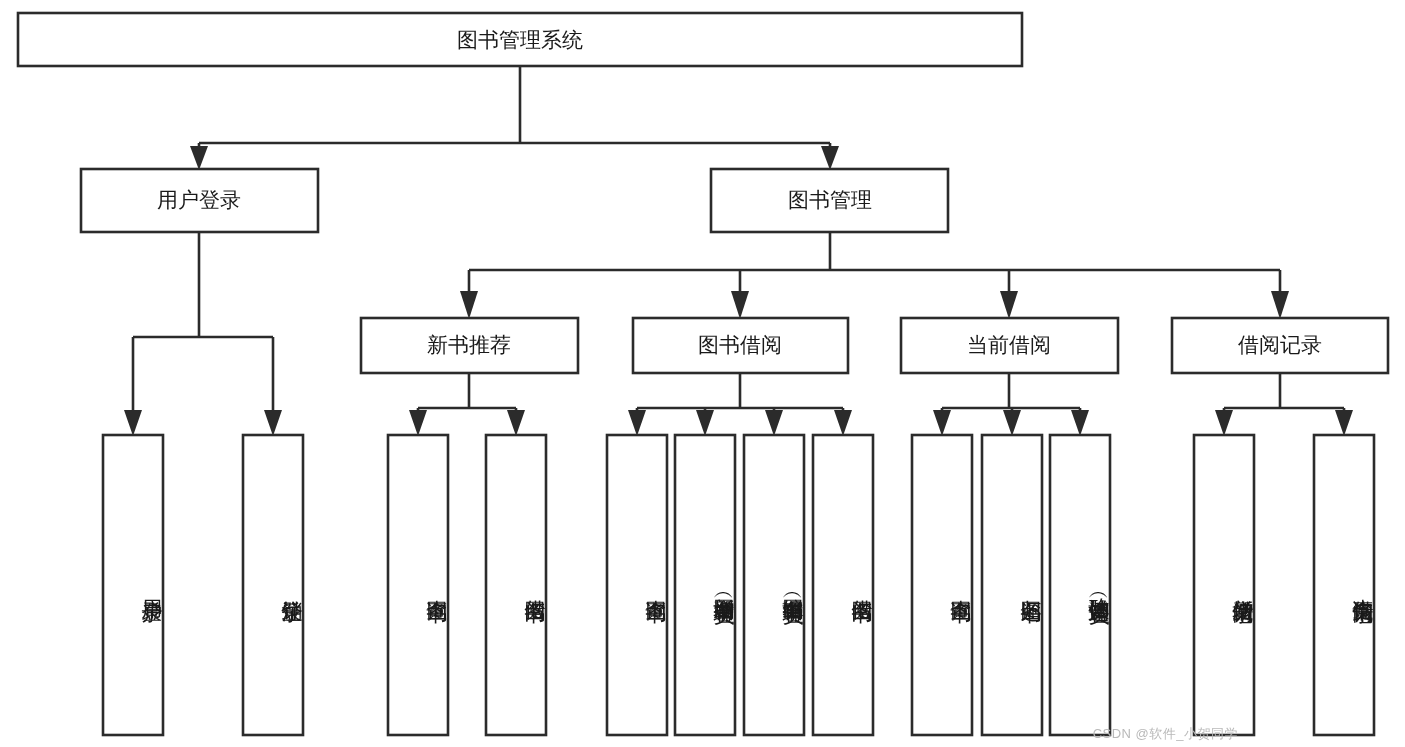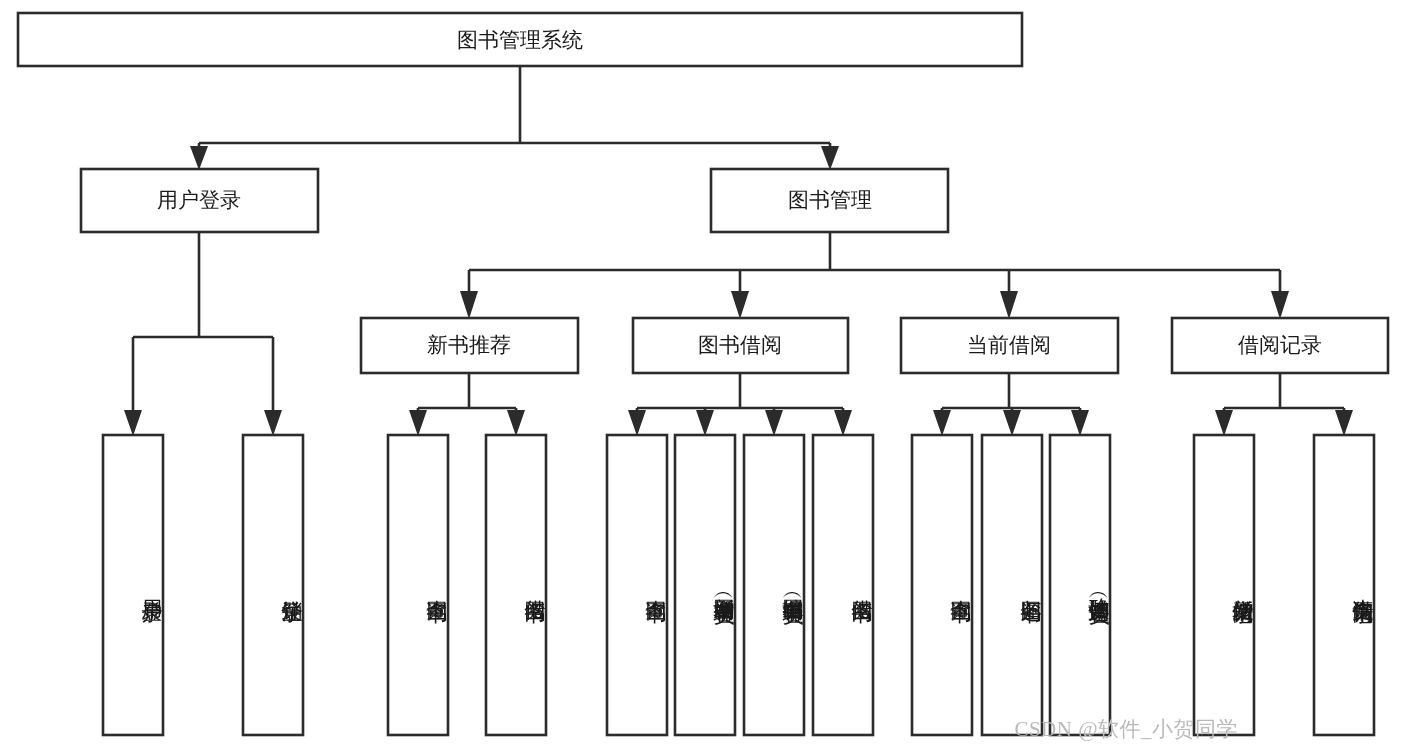--- a/index.html
+++ b/index.html
@@ -60,22 +60,22 @@
     color: #1a1a1a;
     letter-spacing: 1px;
     white-space: nowrap;
     text-align: center;
     pointer-events: none;
   }
   .watermark {
     position: absolute;
     right: 8px;
     bottom: 4px;
-    font-family: Liberation Serif, serif;
-    font-size: 21px;
+    font-family: Liberation Sans, sans-serif;
+    font-size: 13px;
     color: #b9b9b9;
     white-space: nowrap;
     letter-spacing: 0.5px;
   }
 </style>
 </head>
 <body>
 
 <div id="diagram-root">
 

